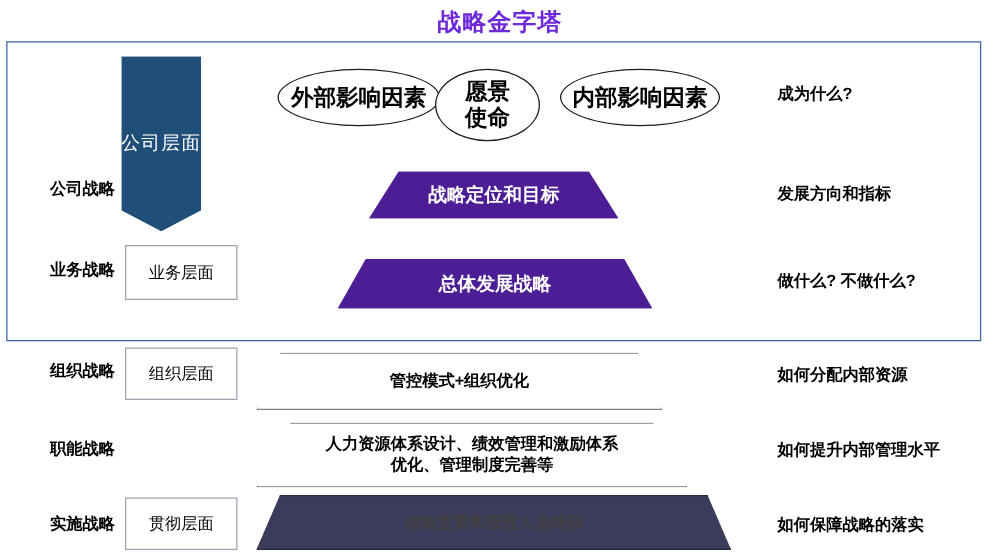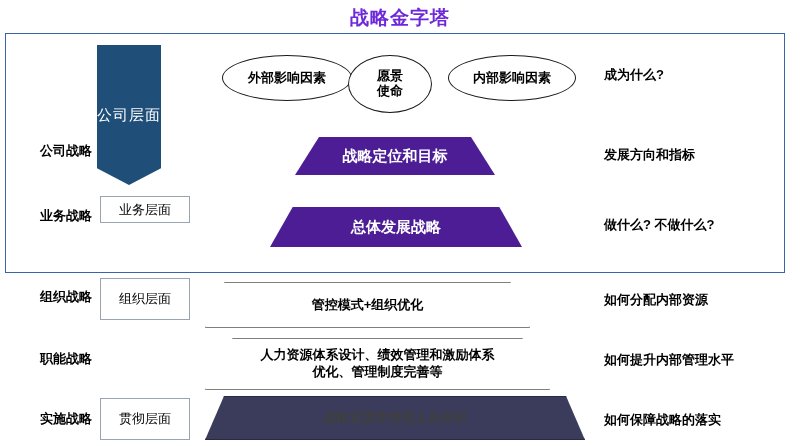--- a/index.html
+++ b/index.html
@@ -45,37 +45,37 @@
     text-align:center;line-height:1.15;
     clip-path:polygon(0 0,100% 0,100% 88%,50% 100%,0 88%);
     letter-spacing:1px;
   }
   .banner span{display:block;}
 
   
   .ellipse{
     position:absolute;border:1px solid #1a1a1a;border-radius:50%;
     background:#ffffff;display:flex;align-items:center;justify-content:center;
-    text-align:center;font-size:13px;color:#000;font-weight:bold;
+    text-align:center;font-size:18px;color:#000;font-weight:bold;
     box-sizing:border-box;line-height:1.15;
   }
 
   
   .trap{
     position:absolute;background:#4c1d95;color:#ffffff;
     display:flex;align-items:center;justify-content:center;
     font-size:15px;font-weight:bold;text-align:center;
     box-sizing:border-box;
   }
   .trap.t2{clip-path:polygon(12% 0,88% 0,100% 100%,0 100%);}
   .trap.t3{clip-path:polygon(9% 0,91% 0,100% 100%,0 100%);}
 
   
   .note{
-    position:absolute;left:604px;font-size:13px;font-weight:bold;color:#000;
+    position:absolute;left:622px;font-size:13px;font-weight:bold;color:#000;
     white-space:nowrap;
   }
 
   
   .layer{
     position:absolute;box-sizing:border-box;
   }
   .layer .sheet{
     position:absolute;inset:0;border:1px solid #7f7f7f;background:#ffffff;
   }
@@ -97,21 +97,21 @@
 
   <div class="row-label" style="top:142px;">公司战略</div>
   <div class="row-label" style="top:207px;">业务战略</div>
   <div class="row-label" style="top:288px;">组织战略</div>
   <div class="row-label" style="top:350px;">职能战略</div>
   <div class="row-label" style="top:410px;">实施战略</div>
 
   <div class="banner">
     <span>公司层面</span>
   </div>
-  <div class="level-box" style="top:196px;height:27px;">业务层面</div>
+  <div class="level-box" style="top:196px;height:44px;">业务层面</div>
   <div class="level-box" style="top:278px;height:42px;">组织层面</div>
   <div class="level-box" style="top:398px;height:42px;">贯彻层面</div>
 
   <div class="ellipse" style="left:222px;top:55px;width:130px;height:46px;">外部影响因素</div>
   <div class="ellipse" style="left:348px;top:55px;width:84px;height:58px;flex-direction:column;">
     <span>愿景</span>
     <span>使命</span>
   </div>
   <div class="ellipse" style="left:448px;top:55px;width:128px;height:46px;">内部影响因素</div>
 

